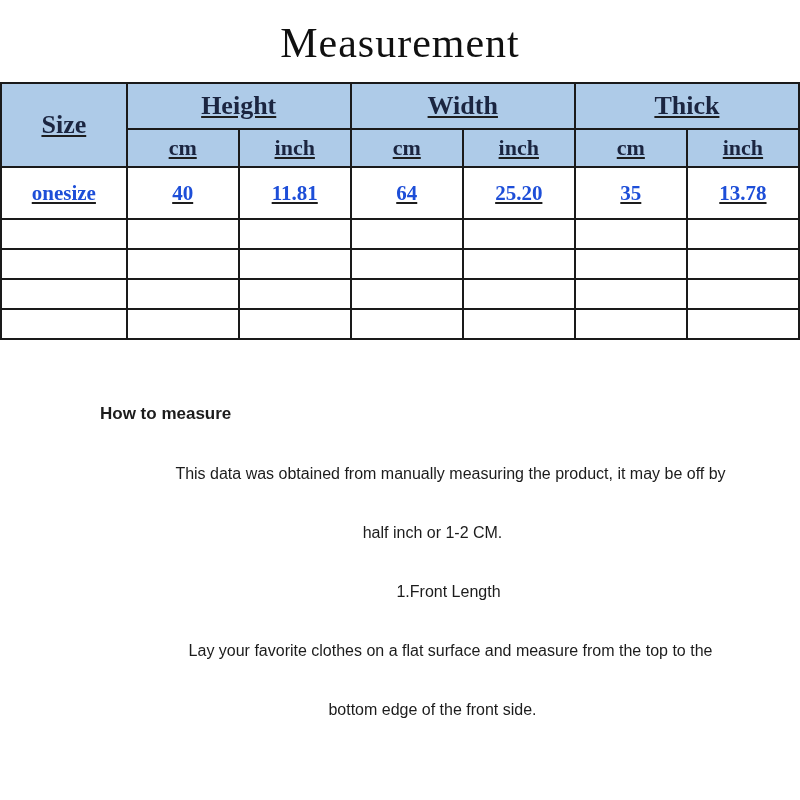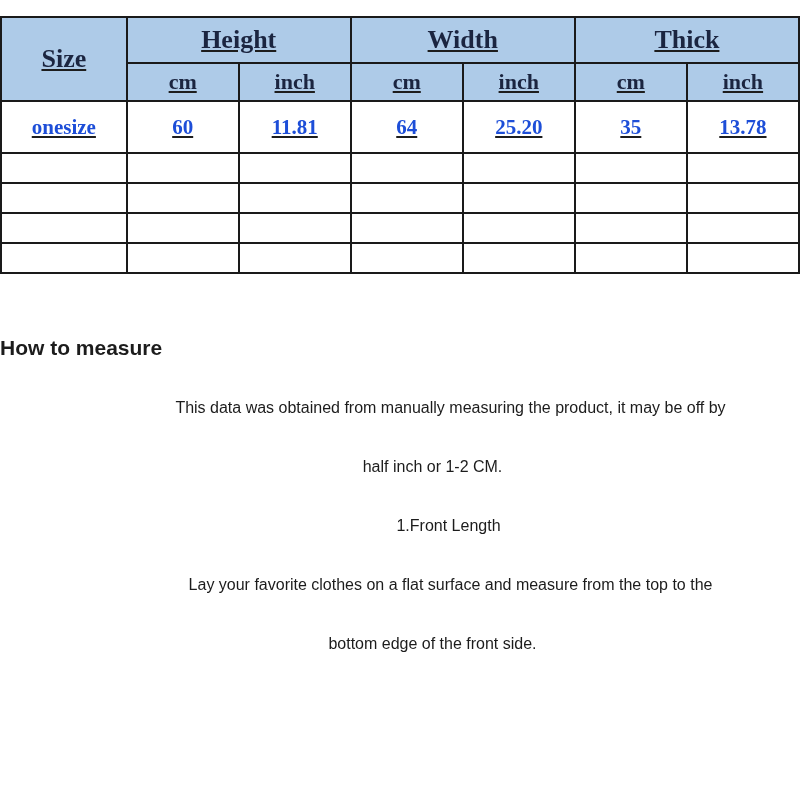--- a/index.html
+++ b/index.html
@@ -26,31 +26,32 @@
     font-weight: bold;
   }
   tr.group-row td { height: 44px; font-size: 26px; }
   td.size-cell { font-size: 28px; }
   tr.unit-row td { height: 36px; font-size: 22px; }
   tr.data-row td { height: 50px; font-weight: bold; font-size: 21px; color: #1d4ed8; }
   tr.empty-row td { height: 28px; background: #ffffff; }
 
   .textblock { font-size: 16px; color: #1c1c1c; white-space: pre-wrap; }
   .howto { margin-top: 26px; }
-  .sec-heading { font-weight: bold; font-size: 21px; line-height: 24px; }
+  .sec-heading { font-weight: bold; font-size: 17px; margin-left: 100px; line-height: 24px; }
   .line { line-height: 23px; text-align: center; }
   .l0 { margin-left: 65px; }
   .l1 { margin-left: 97px; }
   .l2 { margin-left: 101px; }
 </style>
 </head>
 <body>
 
 <div class="page">
 
+  <h1 class="title">Measurement</h1>
 
   <table class="meas">
     <colgroup>
       <col style="width:15.75%">
       <col style="width:14.04%">
         <col style="width:14.04%">
       <col style="width:14.04%">
         <col style="width:14.04%">
       <col style="width:14.04%">
         <col style="width:14.05%">
@@ -65,21 +66,21 @@
       <tr class="unit-row">
         <td class="hdr">cm</td>
         <td class="hdr">inch</td>
         <td class="hdr">cm</td>
         <td class="hdr">inch</td>
         <td class="hdr">cm</td>
         <td class="hdr">inch</td>
       </tr>
       <tr class="data-row">
         <td>onesize</td>
-        <td>60</td>
+        <td>40</td>
         <td>11.81</td>
         <td>64</td>
         <td>25.20</td>
         <td>35</td>
         <td>13.78</td>
       </tr>
       <tr class="empty-row">
         <td></td>
           <td></td>
           <td></td>

